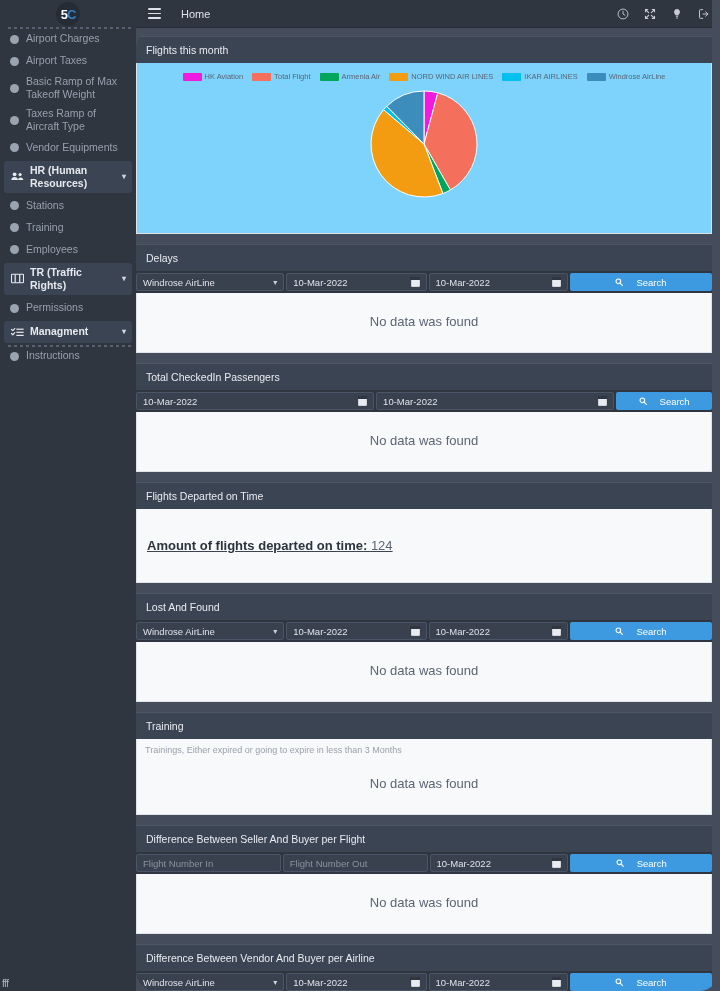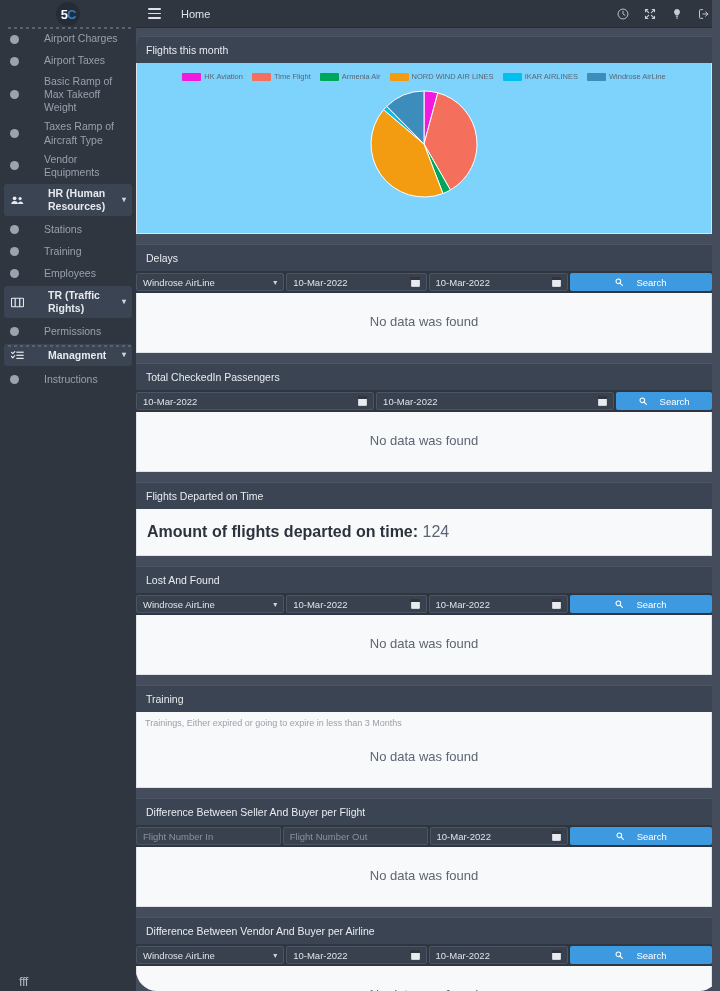--- a/index.html
+++ b/index.html
@@ -55,33 +55,33 @@
   }
   .sb-item .bullet {
     width: 9px; height: 9px; border-radius: 50%;
     background: #9aa3b0; flex: 0 0 9px; margin-right: 7px;
   }
   .sb-item .gicon {
     width: 13px; flex: 0 0 13px; margin-right: 6px;
     display: inline-flex; align-items: center; justify-content: center;
     color: #e6e9ee;
   }
-  .sb-item .lbl { flex: 1 1 auto; margin-left: 18px; }
+  .sb-item .lbl { flex: 1 1 auto; }
   .sb-item .chev { flex: 0 0 10px; font-size: 8px; color: #cfd4dc; text-align: right; }
   .sb-scroll-top {
     position: absolute; top: 27px; left: 8px; right: 4px; height: 2px;
     background: repeating-linear-gradient(90deg,#596070 0 3px, transparent 3px 6px);
   }
   .sb-scroll-bot {
     position: absolute; top: 345px; left: 8px; right: 4px; height: 2px;
     background: repeating-linear-gradient(90deg,#596070 0 3px, transparent 3px 6px);
   }
   .sb-foot {
-    position: absolute; left: 19px; bottom: 2px;
-    font-size: 13px; color: #aeb6c2; letter-spacing: -0.5px;
+    position: absolute; left: 2px; bottom: 2px;
+    font-size: 10px; color: #aeb6c2; letter-spacing: -0.5px;
   }
 
   
   .main { flex: 1 1 auto; height: 991px; position: relative; background: #454d5d; }
   .topbar {
     height: 28px; background: #2f3640;
     display: flex; align-items: center;
     padding: 0 10px 0 12px;
     border-bottom: 1px solid #262c35;
   }
@@ -112,21 +112,21 @@
     border-top: none;
   }
   .nodata {
     text-align: center; color: #5b6573; font-size: 13px;
     padding: 21px 0 23px 0;
   }
   .note {
     font-size: 9px; color: #9aa1ab; padding: 6px 0 0 8px;
   }
   .summary {
-    font-size: 16px; color: #3c4450; padding: 14px 10px;
+    font-size: 13px; color: #3c4450; padding: 29px 10px; text-decoration: underline;
   }
   .summary b { font-weight: bold; color: #2c333d; }
   .summary span { color: #5b6573; }
 
   
   .filters { display: flex; background: #2f3640; padding: 2px 0; gap: 2px; }
   .fld {
     background: #39414f; border: 1px solid #4a5567;
     color: #dfe3e9; font-size: 9.5px;
     height: 18px; padding: 0 6px;
@@ -320,21 +320,21 @@
           <div class="card">
             <div class="card-head">Flights this month</div>
             <div class="chart-body">
               <div class="legend">
                 <span class="lg">
                   <span class="sw" style="background:#f219e0"></span>
                   <span class="tx">HK Aviation</span>
                 </span>
                 <span class="lg">
                   <span class="sw" style="background:#f4705c"></span>
-                  <span class="tx">Time Flight</span>
+                  <span class="tx">Total Flight</span>
                 </span>
                 <span class="lg">
                   <span class="sw" style="background:#00a65a"></span>
                   <span class="tx">Armenia Air</span>
                 </span>
                 <span class="lg">
                   <span class="sw" style="background:#f39c12"></span>
                   <span class="tx">NORD WIND AIR LINES</span>
                 </span>
                 <span class="lg">

